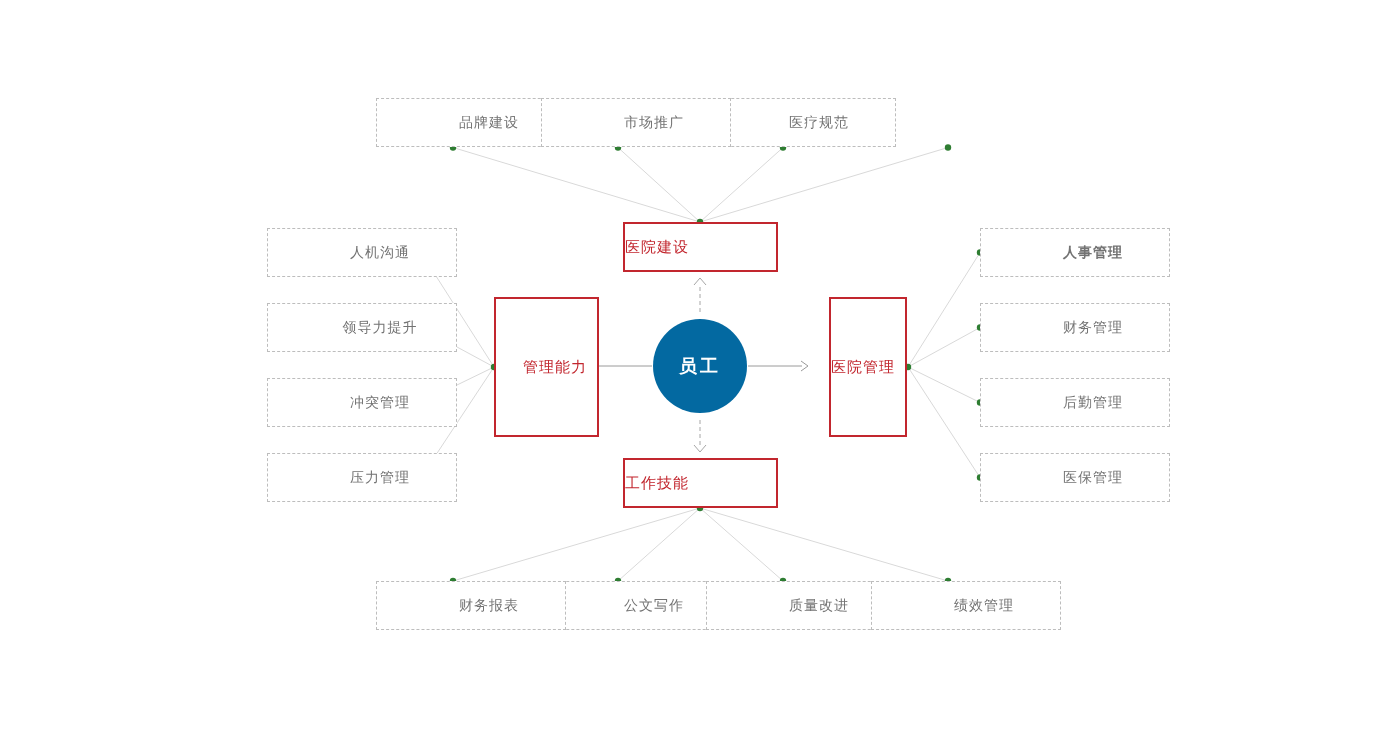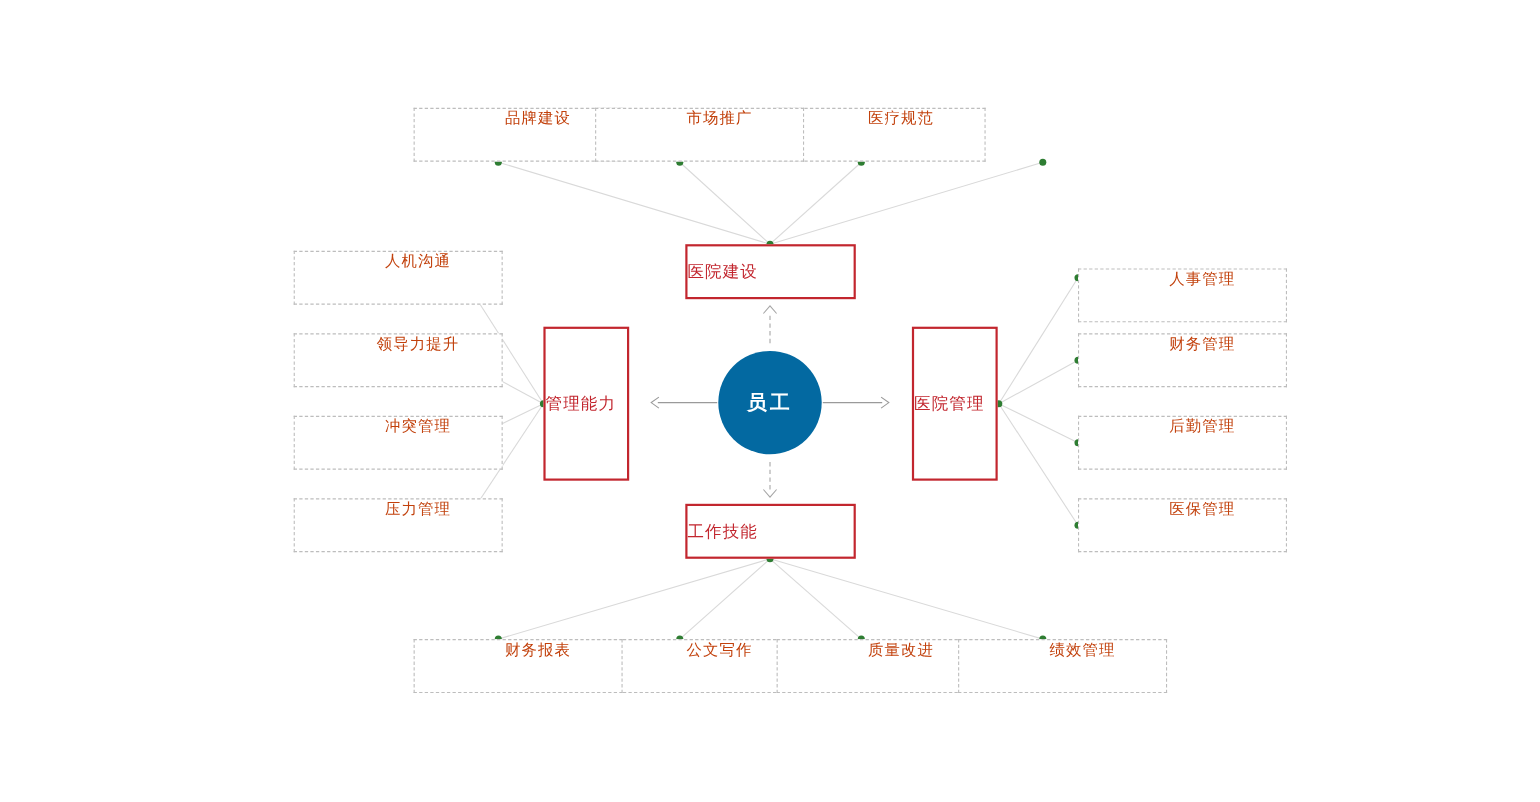--- a/index.html
+++ b/index.html
@@ -3,31 +3,31 @@
 <meta charset="utf-8">
 <style>
   html,body{margin:0;padding:0;background:#ffffff;}
   #canvas{
     position:relative;width:1400px;height:729px;background:#ffffff;overflow:hidden;
     font-family:"Liberation Sans","DejaVu Sans",sans-serif;
   }
   #lines{position:absolute;left:0;top:0;width:1400px;height:729px;pointer-events:none;}
   .leaf{
     position:absolute;width:152px;height:47px;border:1px dashed #bdbdbd;background:#ffffff;
-    display:flex;justify-content:center;
-    font-size:14px;color:#c2410c;letter-spacing:1px;padding-left:36px;
+    display:flex;align-items:center;justify-content:center;
+    font-size:14px;color:#737373;letter-spacing:1px;padding-left:36px;
   }
   .category{
     position:absolute;border:2px solid #c2262e;background:#ffffff;color:#c2262e;
     display:flex;align-items:center;justify-content:flex-start;
     font-size:15px;letter-spacing:1px;
   }
   #cat-top{left:623px;top:222px;width:151px;height:46px;}
   #cat-bottom{left:623px;top:458px;width:151px;height:46px;}
-  #cat-left{left:494px;top:297px;width:74px;height:136px;}
+  #cat-left{left:494px;top:297px;width:74px;height:136px;padding-left:27px;}
   #cat-right{left:829px;top:297px;width:74px;height:136px;}
   #center-node{
     position:absolute;left:653px;top:319px;width:94px;height:94px;border-radius:50%;
     background:#0369a1;color:#ffffff;display:flex;align-items:center;justify-content:center;
     font-size:18px;font-weight:bold;letter-spacing:3px;
   }
   
   #leaf-top-0{left:376px;top:98px;}
   #leaf-top-1{left:541px;top:98px;}
   #leaf-top-2{left:706px;top:98px;}
@@ -36,21 +36,21 @@
   #leaf-bottom-0{left:376px;top:581px;}
   #leaf-bottom-1{left:541px;top:581px;}
   #leaf-bottom-2{left:706px;top:581px;}
   #leaf-bottom-3{left:871px;top:581px;}
   
   #leaf-left-0{left:267px;top:228px;}
   #leaf-left-1{left:267px;top:303px;}
   #leaf-left-2{left:267px;top:378px;}
   #leaf-left-3{left:267px;top:453px;}
   
-  #leaf-right-0{left:980px;top:244px;}
+  #leaf-right-0{left:980px;top:228px;font-weight:bold;}
   #leaf-right-1{left:980px;top:303px;}
   #leaf-right-2{left:980px;top:378px;}
   #leaf-right-3{left:980px;top:453px;}
 </style>
 </head>
 <body>
 
 <div id="canvas">
 
   <svg id="lines" viewBox="0 0 1400 729" xmlns="http://www.w3.org/2000/svg">

